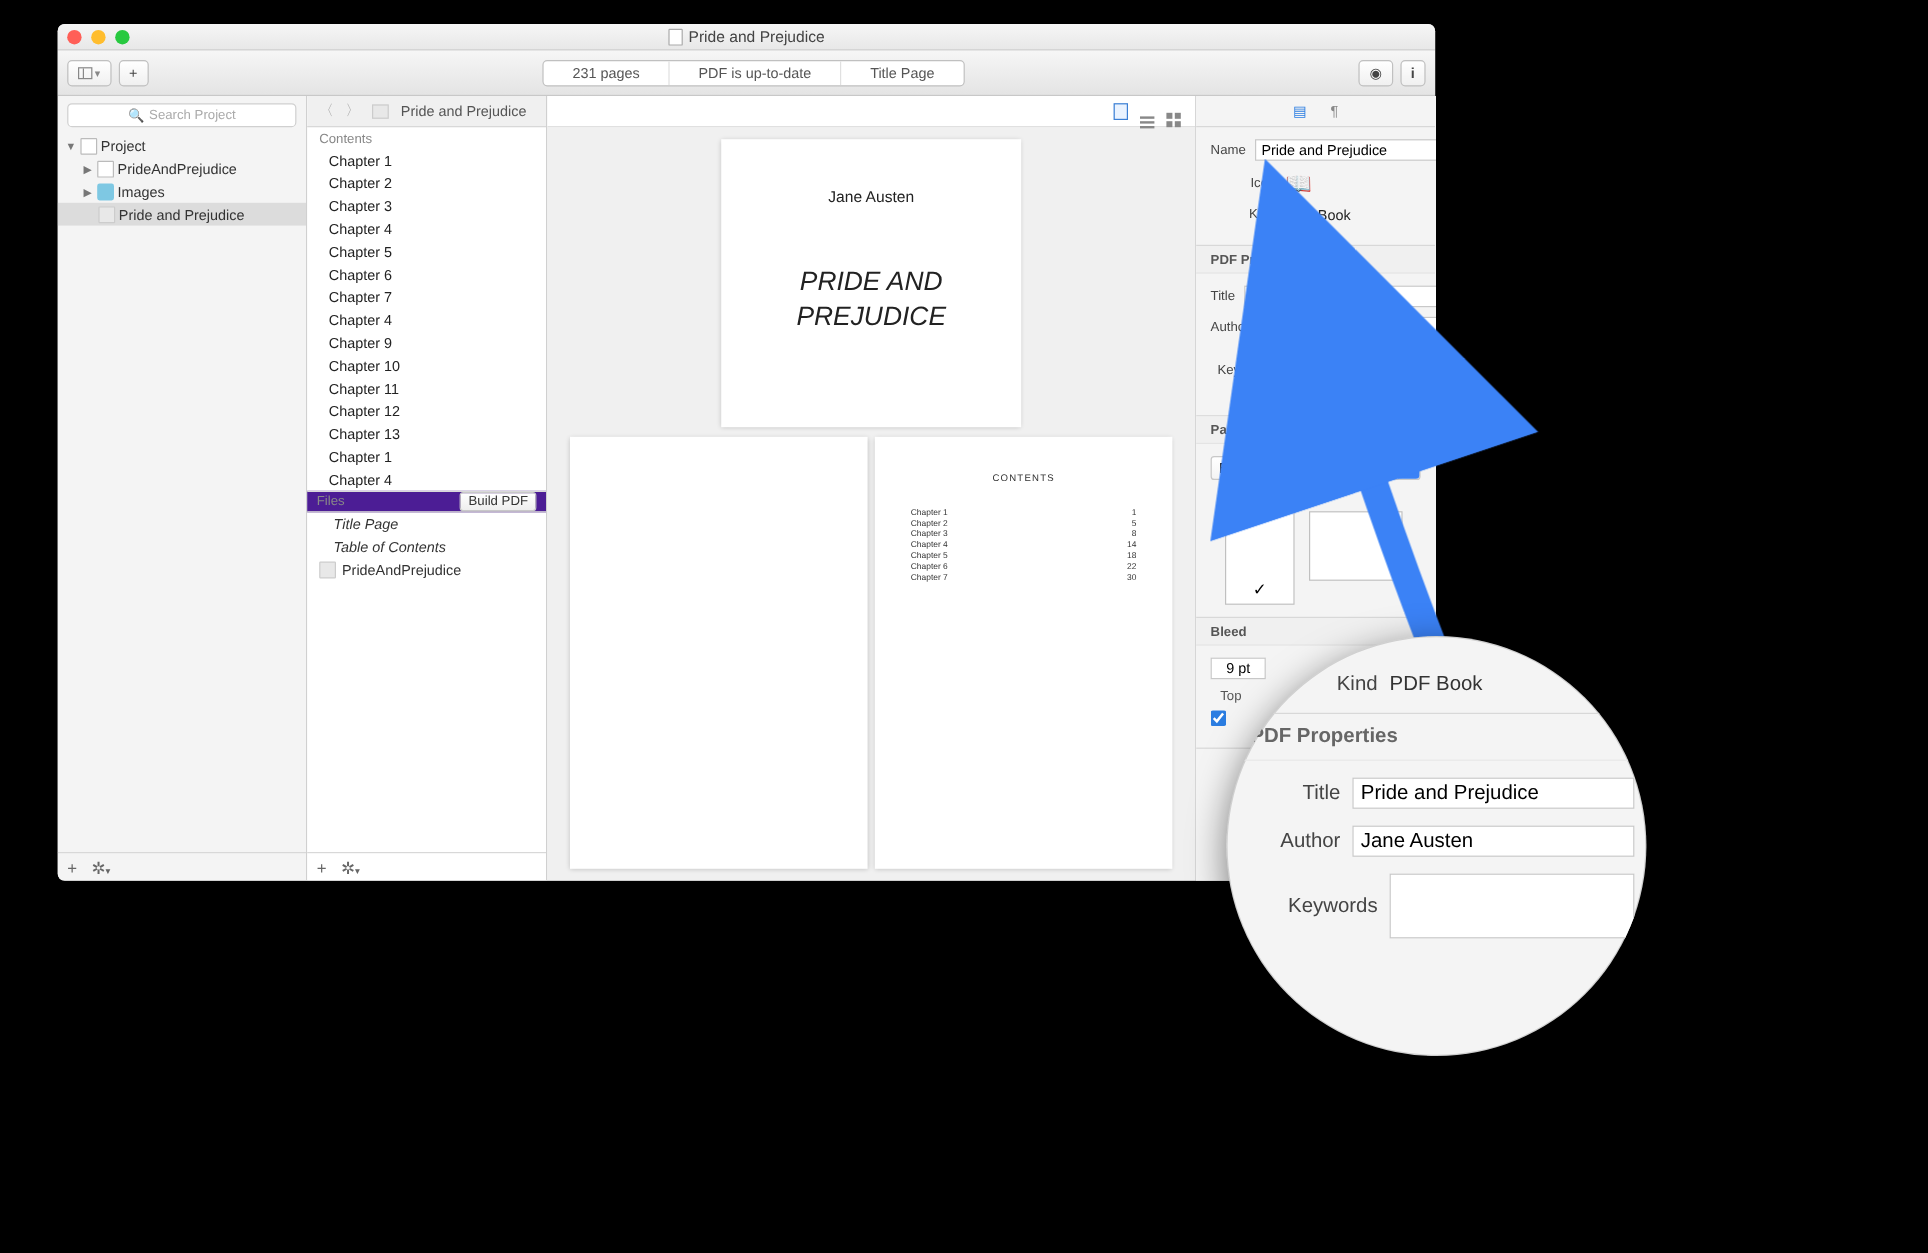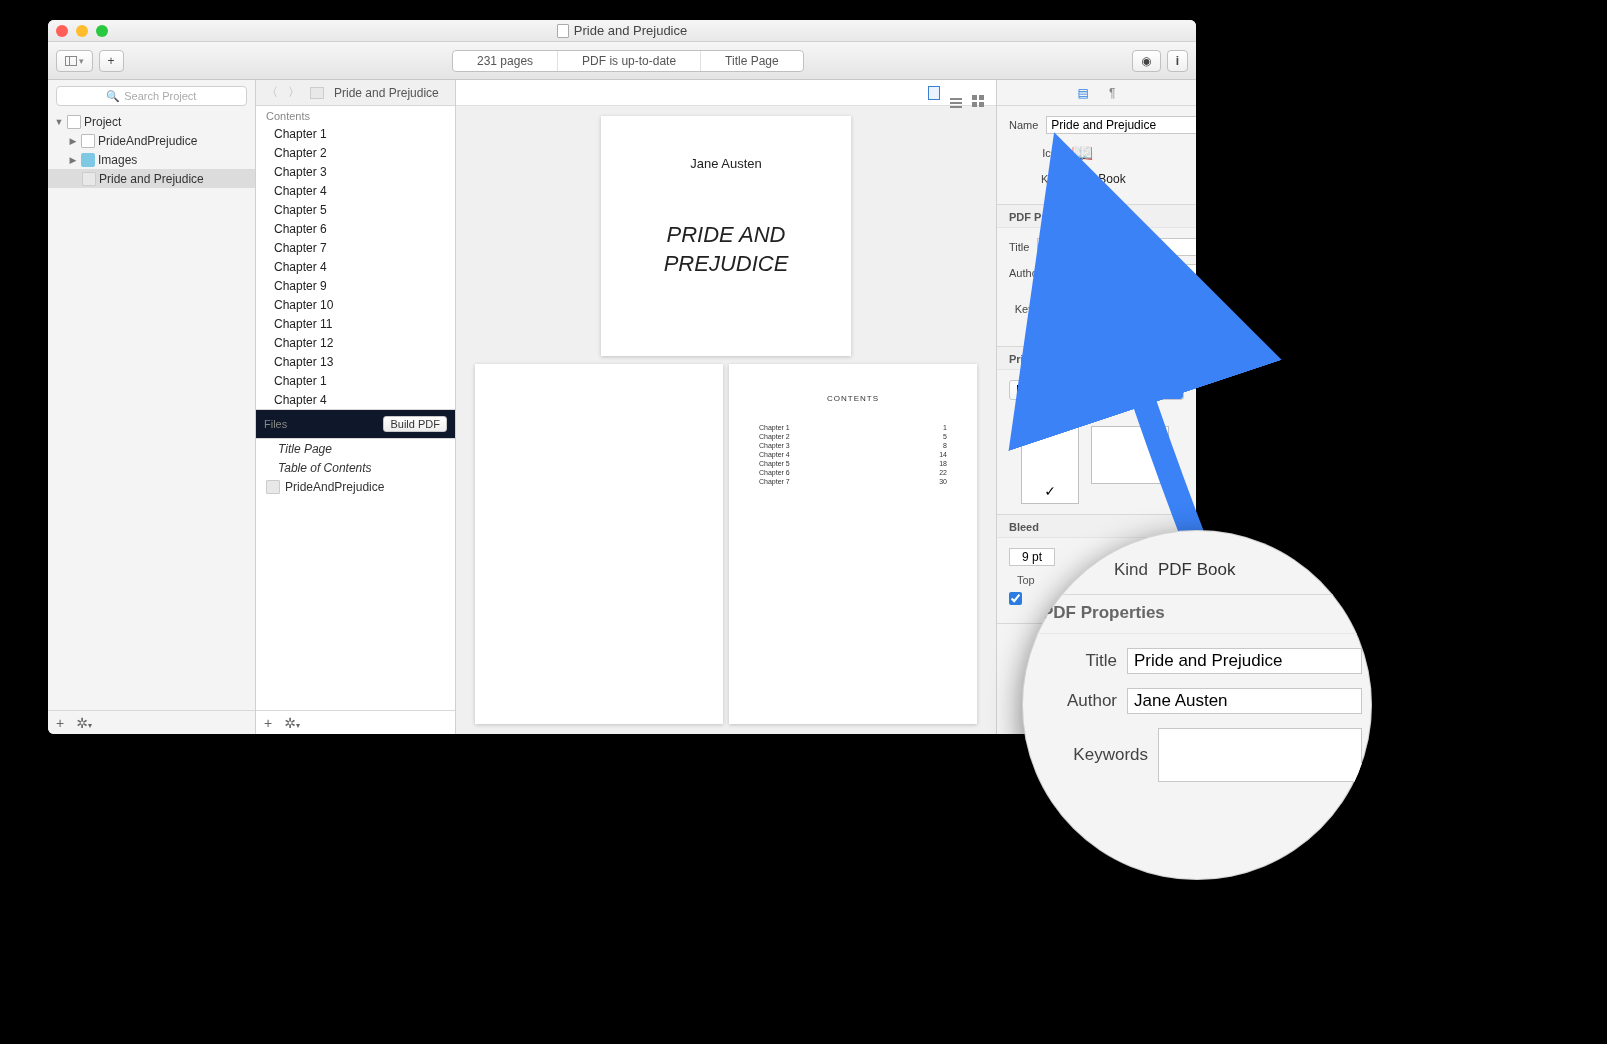--- a/index.html
+++ b/index.html
@@ -28,21 +28,21 @@
 .ico.folder { background:#7ec8e3; border-radius:2px; }
 .ico.book { background:#e8e8e8; border:1px solid #ccc; border-radius:1px; }
 .sidebar-footer { height:24px; border-top:1px solid #d8d8d8; display:flex; align-items:center; padding:0 8px; gap:12px; color:#666; font-size:14px;}
 .midcol { width: 200px; background:#fff; border-right:1px solid #d0d0d0; display:flex; flex-direction:column; }
 .mid-hdr { height:26px; background:#f0f0f0; border-bottom:1px solid #d8d8d8; display:flex; align-items:center; padding:0 10px; gap:10px; font-size:12px; color:#555;}
 .navbtn { color:#aaa; cursor:default; }
 .mid-book-ico { width:14px; height:12px; background:#e8e8e8; border:1px solid #ccc; display:inline-block;}
 .section-lbl { font-size:11px; color:#888; padding:4px 10px 2px; }
 .chap-list { flex:0 0 auto; overflow:auto; }
 .chap { font-size:12px; color:#222; padding:2px 0 2px 18px; height:19px; display:flex; align-items:center;}
-.files-hdr { height:30px; background:#0f172a; border-top:1px solid #d8d8d8; border-bottom:1px solid #d8d8d8; display:flex; align-items:center; justify-content:space-between; padding:0 8px; font-size:11px; color:#888;}
+.files-hdr { height:18px; background:#4c1d95; border-top:1px solid #d8d8d8; border-bottom:1px solid #d8d8d8; display:flex; align-items:center; justify-content:space-between; padding:0 8px; font-size:11px; color:#888;}
 .files-hdr .bp { background:linear-gradient(#fff,#eee); border:1px solid #c8c8c8; border-radius:3px; font-size:11px; color:#333; padding:1px 6px;}
 .file-item { font-size:12px; padding:2px 0 2px 22px; height:19px; display:flex; align-items:center; font-style:italic; color:#333;}
 .file-item.norm { font-style:normal; display:flex; gap:5px; padding-left:10px;}
 .mid-footer { margin-top:auto; height:24px; border-top:1px solid #d8d8d8; display:flex; align-items:center; padding:0 8px; gap:12px; color:#666; font-size:14px;}
 .preview { flex:1; background:#f0f0f0; display:flex; flex-direction:column; overflow:hidden; }
 .preview-top { height:26px; background:#fff; border-bottom:1px solid #e0e0e0; display:flex; justify-content:flex-end; align-items:center; padding:0 10px; gap:8px;}
 .pv-icon { width:14px; height:14px; display:inline-block; }
 .pages-area { flex:1; overflow:auto; padding:10px; display:flex; flex-direction:column; align-items:center; gap:8px;}
 .page { background:#fff; box-shadow:0 1px 4px rgba(0,0,0,0.2); }
 .page1 { width:250px; height:380px; padding:40px 20px; text-align:center; font-family: Georgia, serif; color:#222;}
@@ -277,21 +277,21 @@
           </div>
         <div class="insp-row">
             <label>Author</label>
             <input type="text" value="Jane Austen" style="">
           </div>
         <div class="insp-row">
             <label>Keywords</label>
             <textarea style=""></textarea>
           </div>
       </div>
-      <div class="insp-hdr">Pride Size</div>
+      <div class="insp-hdr">Page Size</div>
       <div class="insp-sec">
         <div class="insp-row">
             <div class="select">
               <span>Blurb 6 x 9 Trade Book</span>
             </div>
           </div>
         <div style="font-size:11px;color:#555;padding-left:12px">Orientation</div>
         <div class="orient">
           <div class="orient-box">
               <span>✓</span>

